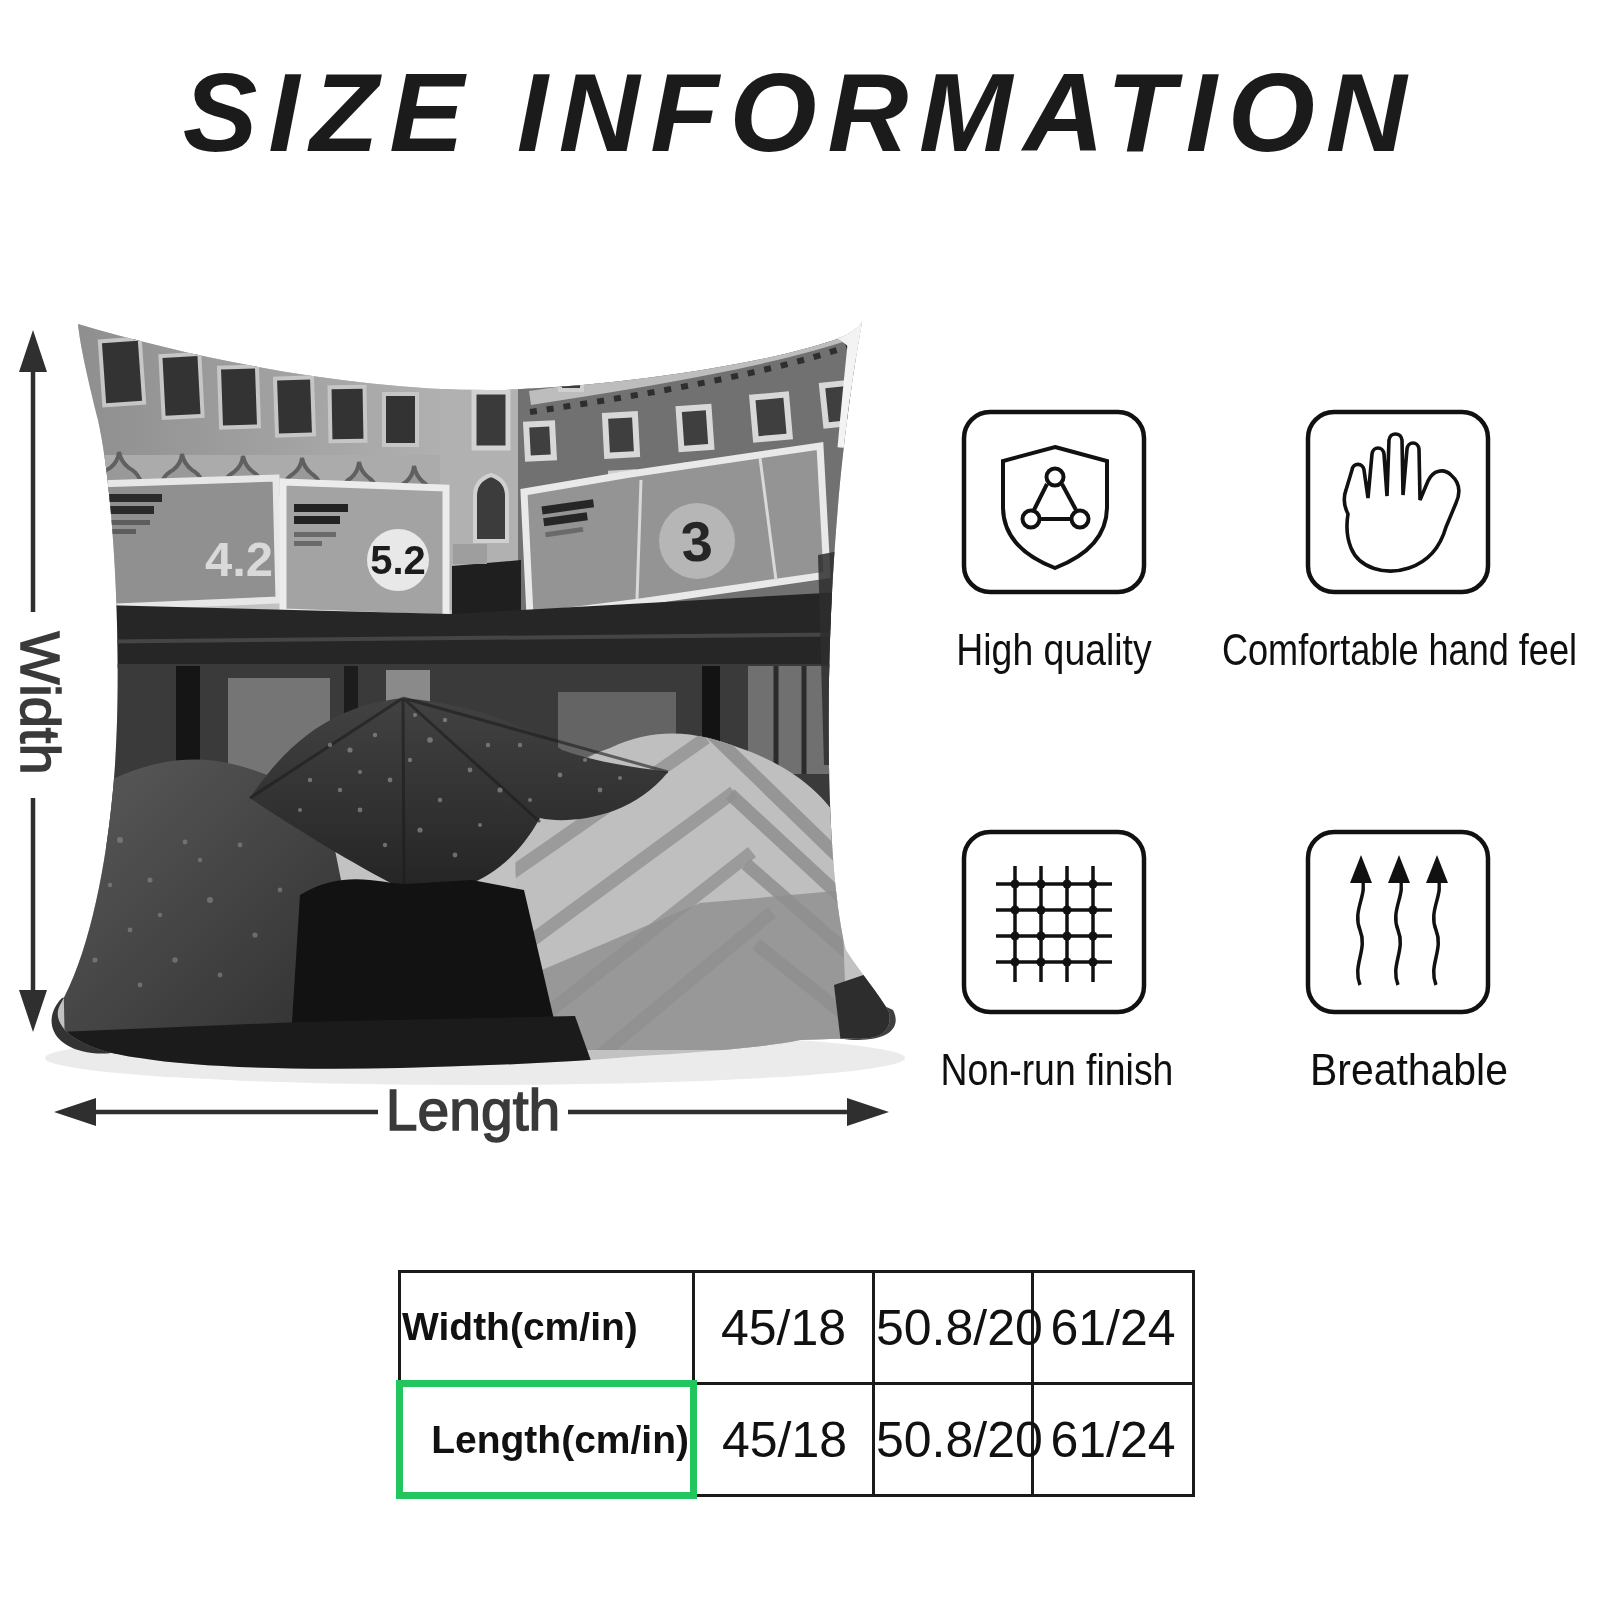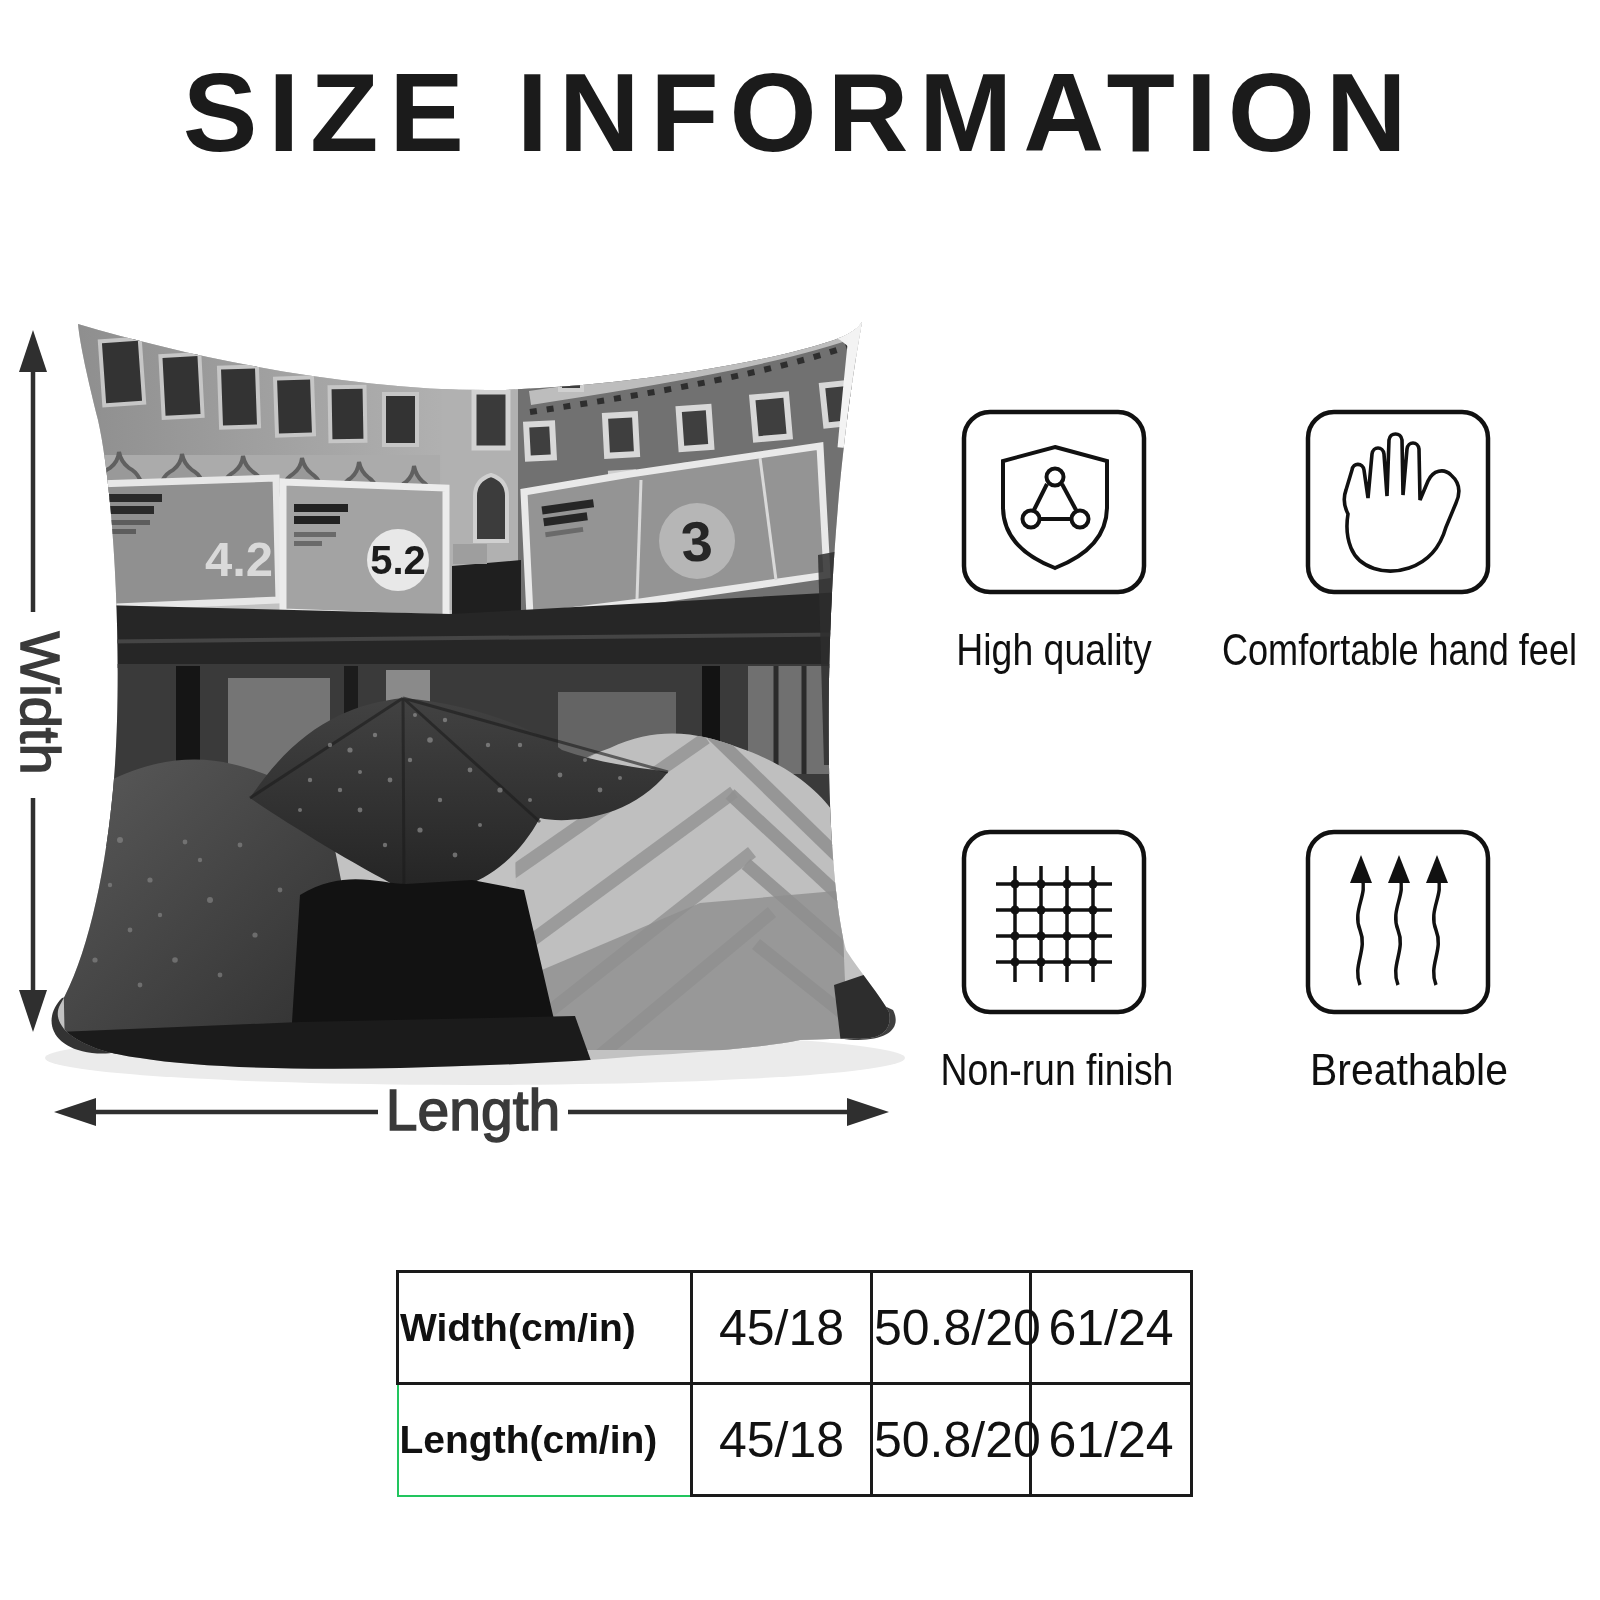--- a/index.html
+++ b/index.html
@@ -2,21 +2,21 @@
 <html><head>
 <meta charset="utf-8">
 <style>
   html,body{margin:0;padding:0;background:#ffffff;width:1600px;height:1600px;overflow:hidden;}
   body{font-family:"Liberation Sans", sans-serif;position:relative;}
   .abs{position:absolute;}
 </style>
 </head>
 <body>
 
-<div class="abs" id="title" style="left:0;top:57px;width:1600px;text-align:center;font-size:112px;font-weight:bold;letter-spacing:10.8px;color:#1b1b1b;line-height:1.0;white-space:nowrap;">SIZE INFORMATION</div>
+<div class="abs" id="title" style="left:0;top:57px;width:1600px;text-align:center;font-size:112px;font-weight:bold;letter-spacing:10.8px;color:#1b1b1b;line-height:1.0;white-space:nowrap;font-style:italic;">SIZE INFORMATION</div>
 
 <svg class="abs" style="left:0;top:0;" width="1600" height="1600" viewBox="0 0 1600 1600">
   <defs>
     <clipPath id="pillowClip">
         <path d="M 78,324 C 200,360 360,392 500,390 C 620,386 740,366 800,350 C 838,340 854,334 862,322 C 848,400 832,520 829,680 C 827,800 833,900 846,950 C 862,975 880,995 889,1012 C 893,1030 880,1040 860,1038 L 800,1040 C 760,1048 700,1052 640,1056 C 560,1063 480,1066 400,1068 C 300,1070 200,1068 140,1058 C 110,1054 90,1048 72,1036 C 58,1026 55,1014 60,1005 C 86,960 104,880 112,800 C 124,690 116,500 98,420 C 88,380 80,345 78,324 Z"></path>
       </clipPath>
     <linearGradient id="lwall" x1="0" y1="0" x2="1" y2="0">
       <stop offset="0" stop-color="#8d8d8d"></stop>
         <stop offset="1" stop-color="#b7b7b7"></stop>
     </linearGradient>
@@ -349,19 +349,19 @@
       <col style="width:161px">
     </colgroup>
   <tbody>
       <tr style="height:112px;">
     <td style="border:3px solid #1a1a1a;font-weight:bold;font-size:39px;">Width(cm/in)</td>
     <td style="border:3px solid #1a1a1a;text-align:center;font-size:50px;">45/18</td>
     <td style="border:3px solid #1a1a1a;text-align:center;font-size:50px;">50.8/20</td>
     <td style="border:3px solid #1a1a1a;text-align:center;font-size:50px;">61/24</td>
   </tr>
   <tr style="height:112px;">
-    <td style="border:2px solid #22c55e;text-align:left;font-weight:bold;font-size:39px;">Length(cm/in)</td>
+    <td style="border:7px solid #22c55e;text-align:right;font-weight:bold;font-size:39px;">Length(cm/in)</td>
     <td style="border:3px solid #1a1a1a;text-align:center;font-size:50px;">45/18</td>
     <td style="border:3px solid #1a1a1a;text-align:center;font-size:50px;">50.8/20</td>
     <td style="border:3px solid #1a1a1a;text-align:center;font-size:50px;">61/24</td>
   </tr>
 </tbody>
   </table>
 
 </body></html>

